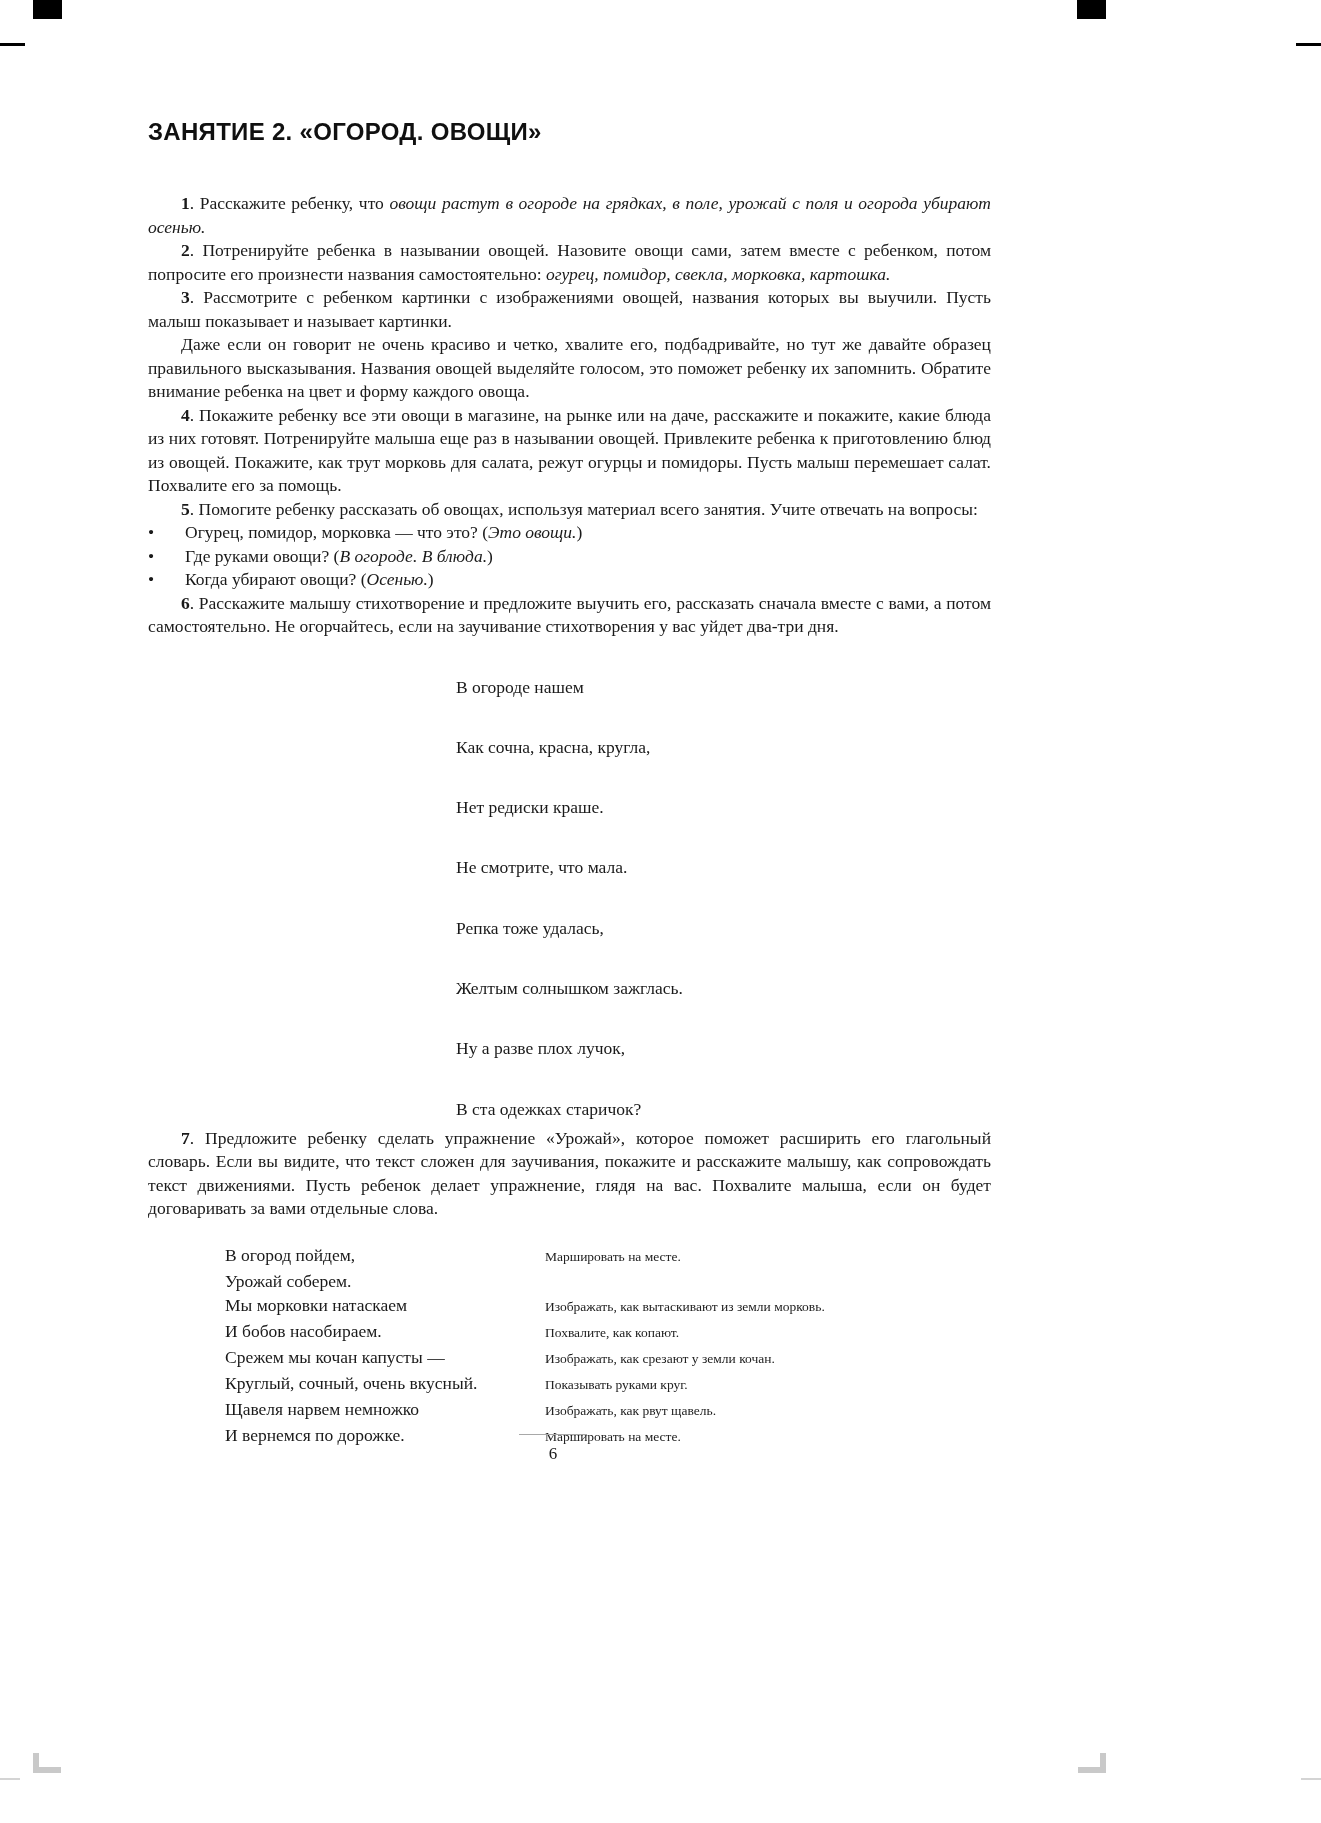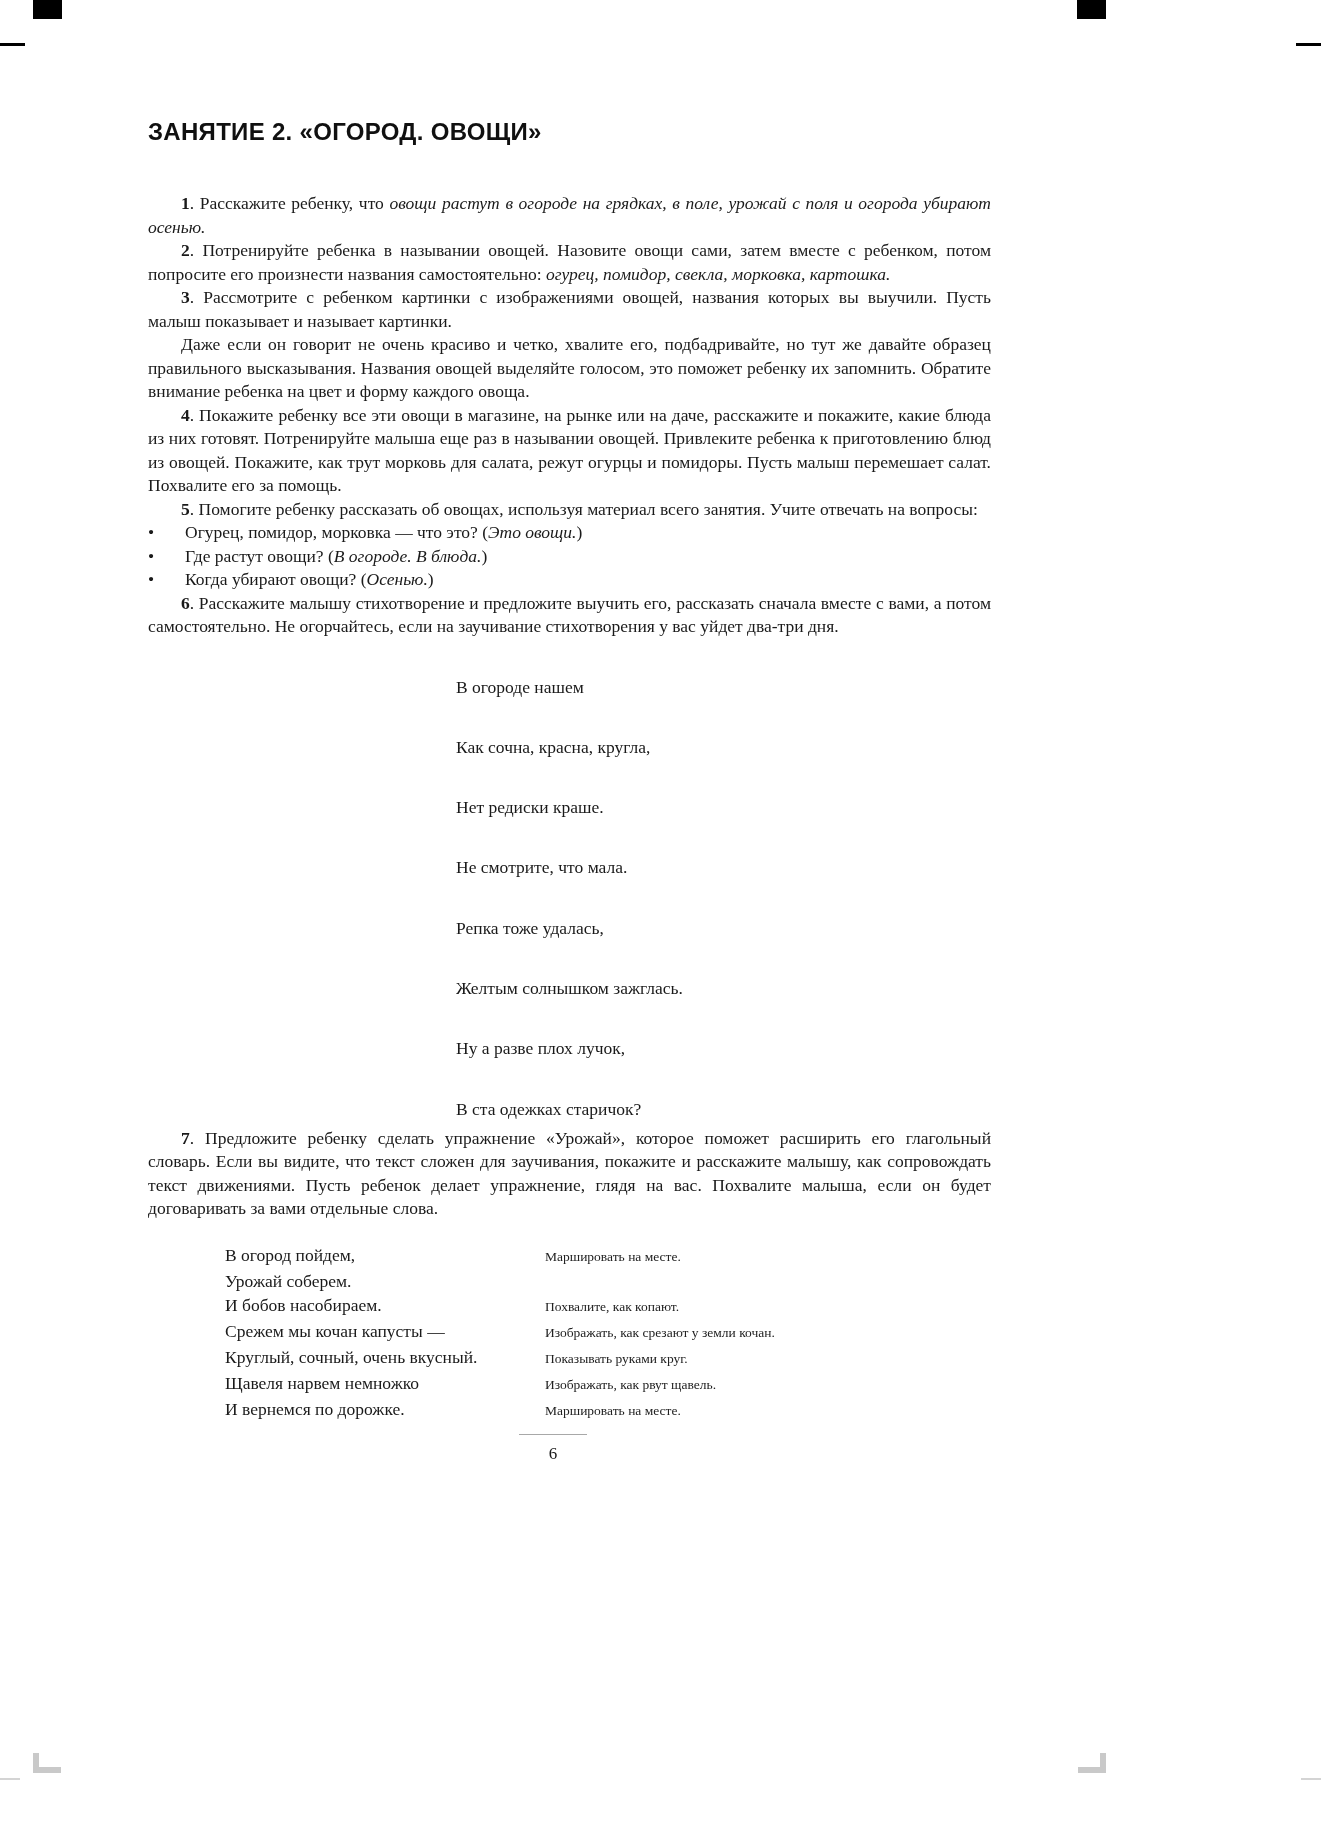--- a/index.html
+++ b/index.html
@@ -113,21 +113,21 @@
 
     <p class="para"><span class="num">5</span><span>. Помогите ребенку рассказать об овощах, используя материал всего занятия. Учите отвечать на вопросы:</span></p>
 
     <div class="qlist">
       <div class="qitem">
         <span class="qbullet">•</span>
         <span class="qtext"><span>Огурец, помидор, морковка — что это? (</span><span class="it">Это овощи.</span><span>)</span></span>
       </div>
       <div class="qitem">
         <span class="qbullet">•</span>
-        <span class="qtext"><span>Где растут овощи? (</span><span class="it">В огороде. В блюда.</span><span>)</span></span>
+        <span class="qtext"><span>Где руками овощи? (</span><span class="it">В огороде. В блюда.</span><span>)</span></span>
       </div>
       <div class="qitem">
         <span class="qbullet">•</span>
         <span class="qtext"><span>Когда убирают овощи? (</span><span class="it">Осенью.</span><span>)</span></span>
       </div>
     </div>
 
     <p class="para"><span class="num">6</span><span>. Расскажите малышу стихотворение и предложите выучить его, рассказать сначала вместе с вами, а потом самостоятельно. Не огорчайтесь, если на заучивание стихотворения у вас уйдет два-три дня.</span></p>
 
     <div class="poem">
@@ -144,20 +144,24 @@
     <p class="para"><span class="num">7</span><span>. Предложите ребенку сделать упражнение «Урожай», которое поможет расширить его глагольный словарь. Если вы видите, что текст сложен для заучивания, покажите и расскажите малышу, как сопровождать текст движениями. Пусть ребенок делает упражнение, глядя на вас. Похвалите малыша, если он будет договаривать за вами отдельные слова.</span></p>
 
     <div class="exercise">
       <div class="ex-row">
         <span class="ex-line">В огород пойдем,</span>
         <span class="ex-action">Маршировать на месте.</span>
       </div>
       <div class="ex-row">
         <span class="ex-line">Урожай соберем.</span>
         <span class="ex-action"></span>
+      </div>
+      <div class="ex-row">
+        <span class="ex-line">Мы морковки натаскаем</span>
+        <span class="ex-action">Изображать, как вытаскивают из земли морковь.</span>
       </div>
       <div class="ex-row">
         <span class="ex-line">И бобов насобираем.</span>
         <span class="ex-action">Похвалите, как копают.</span>
       </div>
       <div class="ex-row">
         <span class="ex-line">Срежем мы кочан капусты —</span>
         <span class="ex-action">Изображать, как срезают у земли кочан.</span>
       </div>
       <div class="ex-row">

